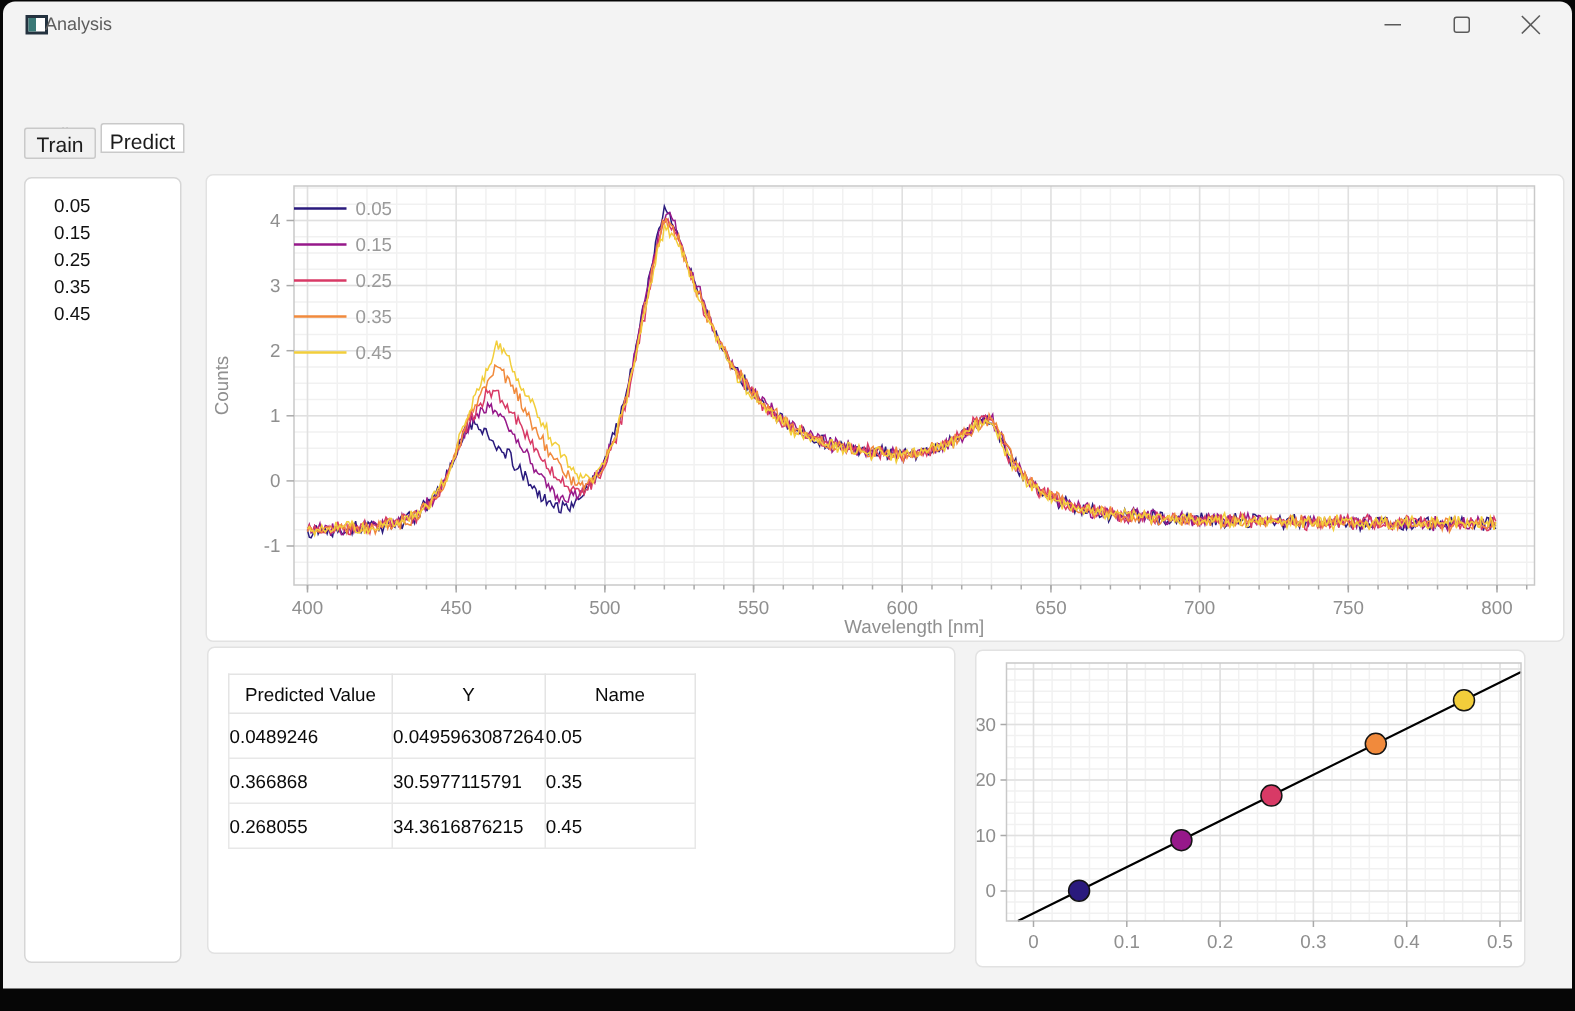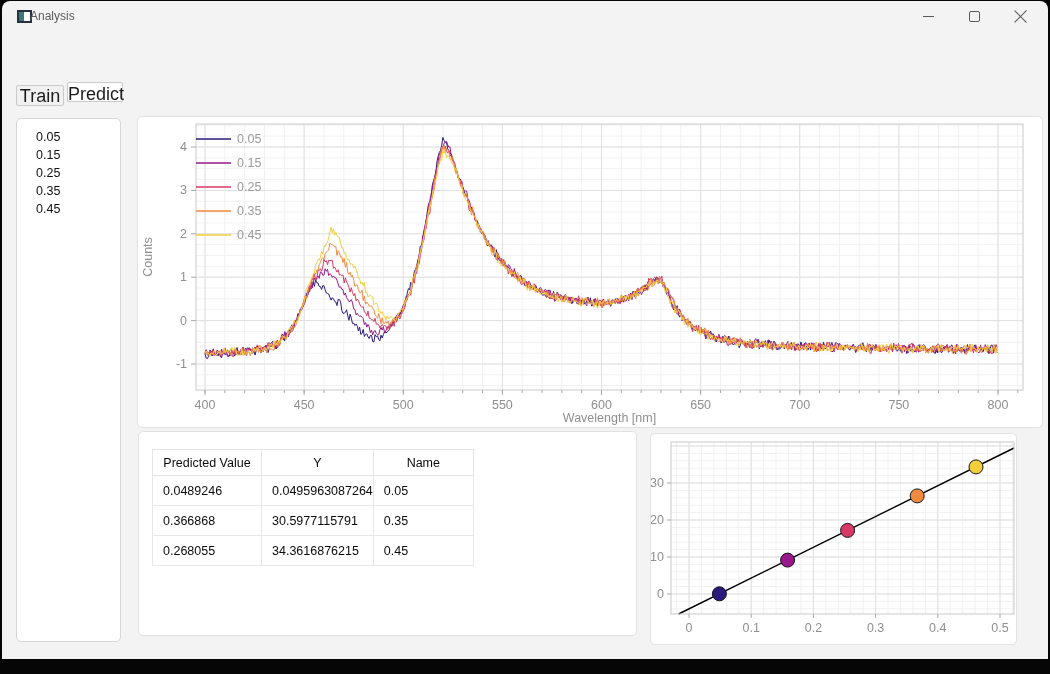--- a/index.html
+++ b/index.html
@@ -21,38 +21,38 @@
   .glyph-close { position:absolute; left:16px; top:8px; width:14px; height:14px; }
   .glyph-close::before,.glyph-close::after { content:""; position:absolute; left:6px; top:-1px; width:1.4px; height:17px; background:#5a5a5a; }
   .glyph-close::before { transform:rotate(45deg); }
   .glyph-close::after { transform:rotate(-45deg); }
 
   
   .menubar { position:absolute; left:0; top:44px; right:0; height:24px; }
   .menu-item { position:absolute; left:27px; top:2px; font-size:12.5px; color:#9a9a9a; padding:2px 4px;margin-top:34px; }
 
   
-  .tab { position:absolute; font-size:18px; color:#1c1c1c; text-align:center;
+  .tab { position:absolute; font-size:14px; color:#1c1c1c; text-align:center;
          border:1px solid #c9c9c9; background:#f1f1f1; line-height:20px; }
   .tab-train { left:14px; top:84px; width:48px; height:21px; border-radius:2px; }
   .tab-predict { left:65px; top:81px; width:56px; height:20px; background:#ffffff; line-height:23px; border-radius:2px 2px 0 0; }
 
   
   .panel { position:absolute; background:#ffffff; border:1px solid #e2e2e2; border-radius:5px; }
   .sidebar { left:14px; top:117px; width:105px; height:524px; border-color:#d6d6d6; }
   .sidebar .item { font-size:12.5px; color:#111; padding:0 0 0 19px; line-height:18px; }
   .sidebar .items { padding-top:9px; }
   .main-plot-panel { left:135px; top:115px; width:906px; height:312px; }
   .table-panel { left:136px; top:430px; width:499px; height:205px; }
   .scatter-panel { left:648px; top:432px; width:367px; height:212px; }
 
   
   table.pred { position:absolute; left:13px; top:17px; border-collapse:collapse; font-size:12.5px; color:#0b0b0b; table-layout:fixed; }
   table.pred th { font-weight:normal; height:26px; text-align:center; border:1px solid #e4e4e4;margin-top:21px; }
-  table.pred td { height:30px; border:1px solid #e8e8e8; padding-left:10px; text-align:left; background:#fff; }
+  table.pred td { height:30px; border:1px solid #e8e8e8; text-align:left; background:#fff; }
   svg text { font-family:"Liberation Sans", sans-serif; }
 </style>
 </head>
 <body>
 
 <div class="stage">
   <div class="window">
 
     <div class="titlebar">
       <span class="app-icon"></span>

